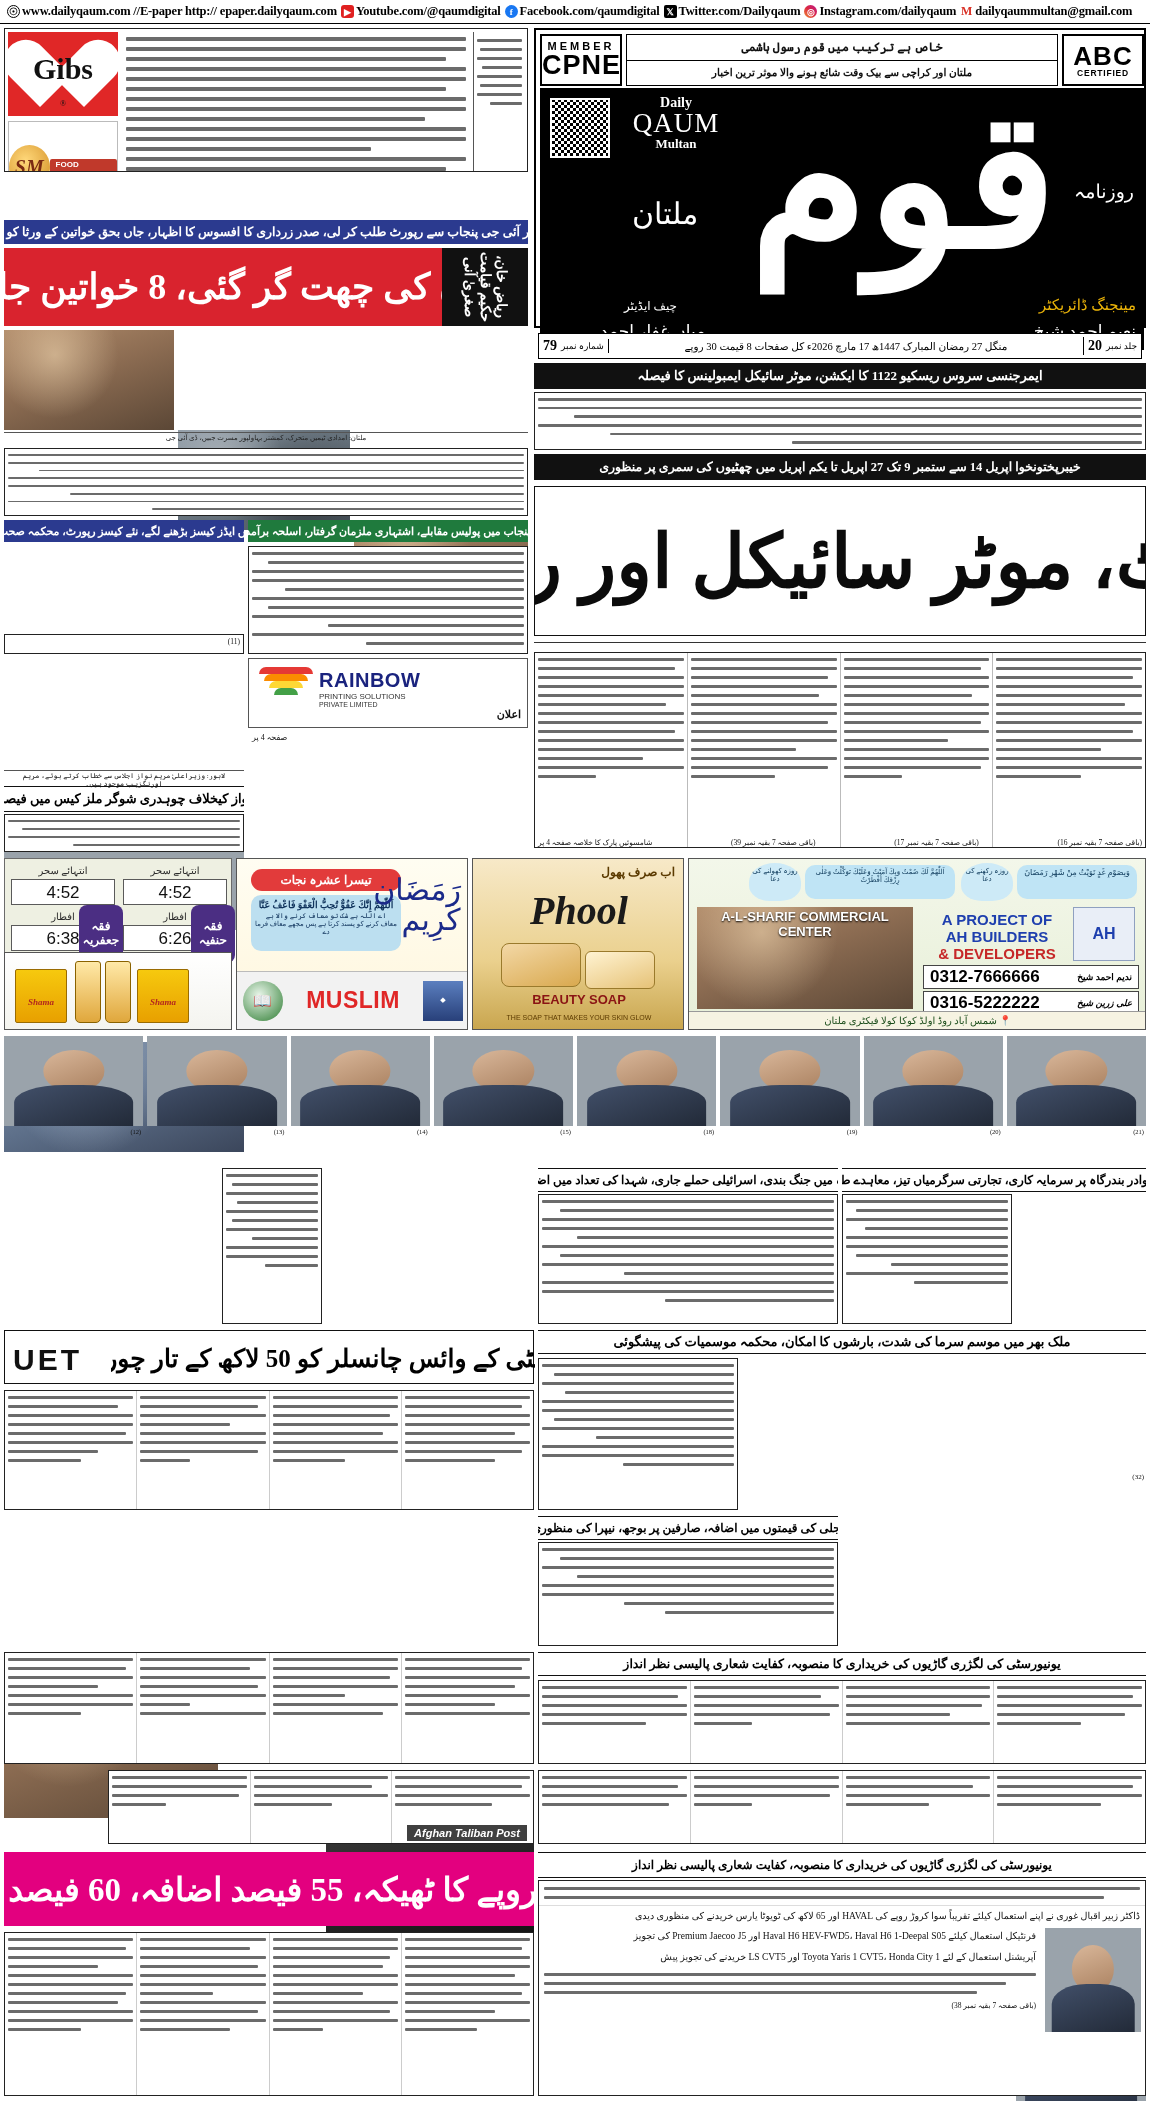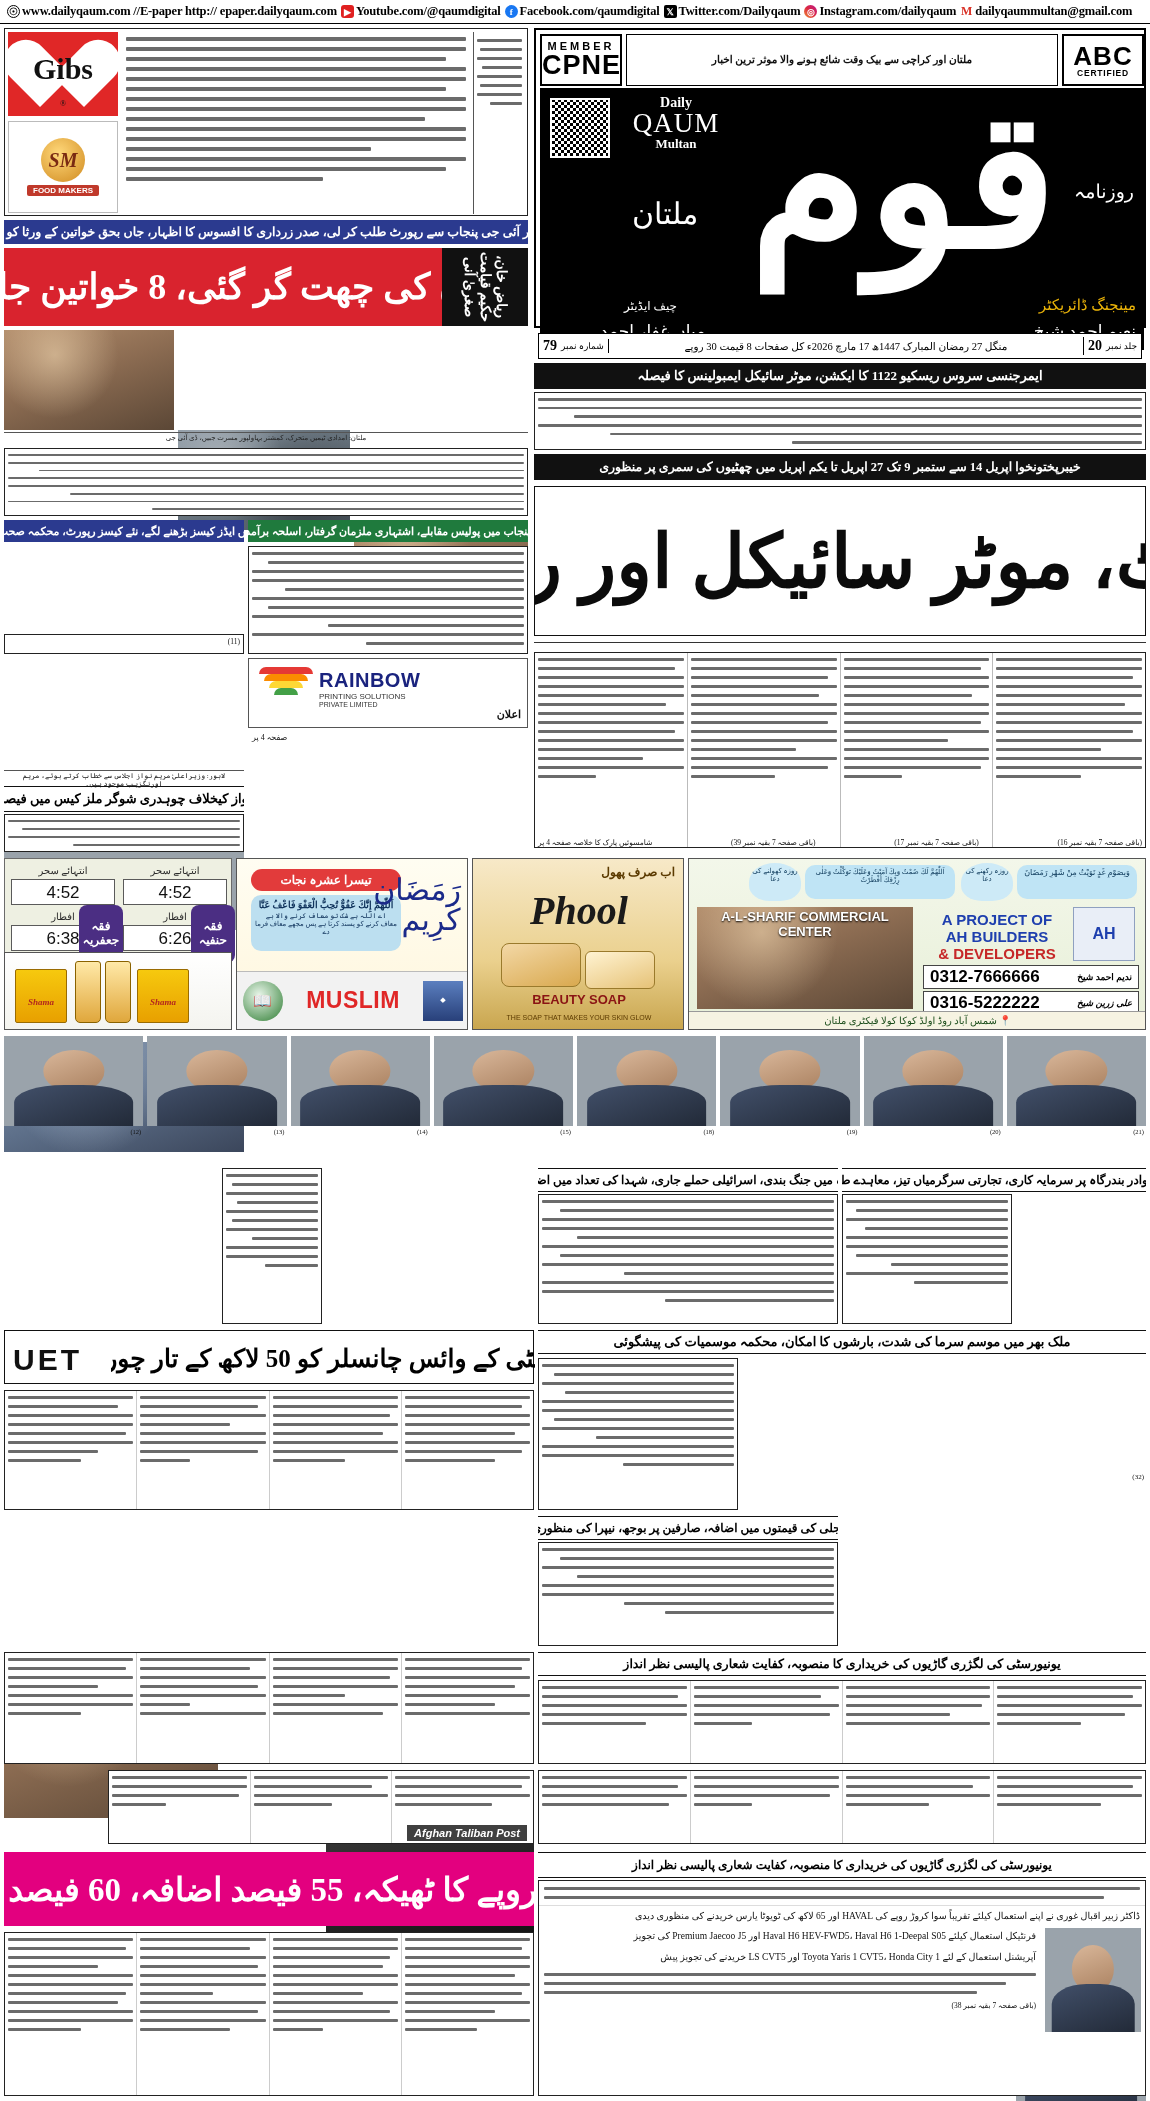--- a/index.html
+++ b/index.html
@@ -189,21 +189,21 @@
     content:""; position:absolute; top:8px; width:44px; height:64px;
     background:#fff; border-radius:26px 26px 0 0;
   }
   .gibs-heart::before{ left:20px; transform:rotate(-45deg); transform-origin:0 100%; }
   .gibs-heart::after { left:20px; transform:rotate(45deg);  transform-origin:100% 100%; }
   .gibs-text{
     position:absolute; z-index:3; width:100%; text-align:center; top:20px;
     font-family:"Liberation Serif", serif; font-weight:bold; font-size:30px; color:#111;
   }
   .sm-logo{
-    background:#fff; border:1px solid #bbb; display:flex; flex-direction:column;
+    background:#fff; border:1px solid #bbb; display:flex; flex-direction:row;
     align-items:center; justify-content:center;
   }
   .sm-circle{
     width:44px;height:44px;border-radius:50%;
     background:radial-gradient(circle at 40% 35%,#ffd87a,#d08a1f);
     display:flex;align-items:center;justify-content:center;
     font-family:"Liberation Serif",serif;font-style:italic;font-weight:bold;
     font-size:20px;color:#7a2a12;
   }
   .sm-ribbon{
@@ -235,21 +235,21 @@
     <span class="s-ico ico-fb">f</span>
     <span>Facebook.com/qaumdigital</span>
     <span class="s-ico ico-tw">𝕏</span>
     <span>Twitter.com/Dailyqaum</span>
     <span class="s-ico ico-ig">◎</span>
     <span>Instagram.com/dailyqaum</span>
     <span class="s-ico ico-gm">M</span>
     <span>dailyqaummultan@gmail.com</span>
   </div>
 
-  <div class="box" style="left:4px; top:28px; width:524px; height:188px;">
+  <div class="box" style="left:4px; top:28px; width:524px; height:144px;">
 
     <div class="gibs abs" style="left:3px; top:3px; width:110px; height:84px;">
       <div class="gibs-heart"></div>
       <div class="gibs-text">Gibs</div>
       <div class="abs" style="left:50%;bottom:8px;transform:translateX(-50%);font-size:8px;color:#111;">®</div>
     </div>
 
     <div class="sm-logo abs" style="left:3px; top:92px; width:110px; height:92px;">
       <div class="sm-circle">SM</div>
       <div class="sm-ribbon">FOOD MAKERS</div>
@@ -290,20 +290,22 @@
   </div>
 
   <div id="masthead" style="left:534px; top:28px; width:612px; height:300px;">
 
     <div class="abs" style="left:4px; top:4px; width:604px; height:52px; display:flex; align-items:stretch;">
       <div class="cpne" style="width:82px; display:flex;flex-direction:column;justify-content:center;">
         <div class="m">MEMBER</div>
         <div class="c">CPNE</div>
       </div>
       <div style="flex:1; margin:0 4px; border:1px solid #000; display:flex; flex-direction:column;">
+        <div class="urdu" style="flex:1;border-bottom:1px solid #000;font-size:12px;font-weight:bold;
+             display:flex;align-items:center;justify-content:center;padding:0 4px;">خاص ہے ترکیب میں قوم رسول ہاشمی</div>
         <div class="urdu" style="flex:1;font-size:10.5px;font-weight:bold;
              display:flex;align-items:center;justify-content:center;padding:0 4px;">ملتان اور کراچی سے بیک وقت شائع ہونے والا موثر ترین اخبار</div>
       </div>
       <div class="abc" style="width:82px; display:flex;flex-direction:column;justify-content:center;">
         <div class="a">ABC</div>
         <div class="c2">CERTIFIED</div>
       </div>
     </div>
 
     <div class="abs mh-black" style="left:4px; top:58px; width:604px; height:262px;">

